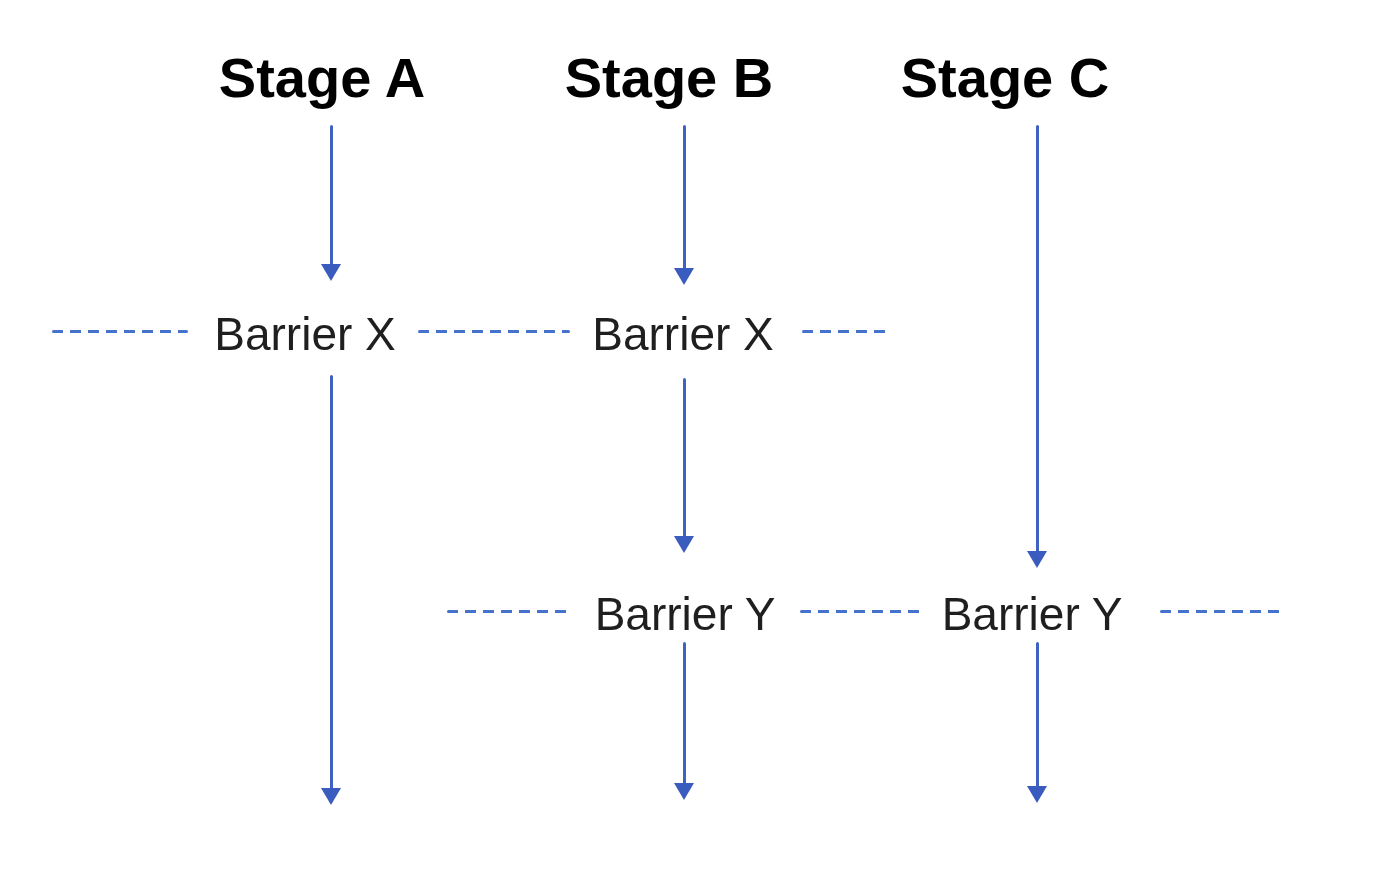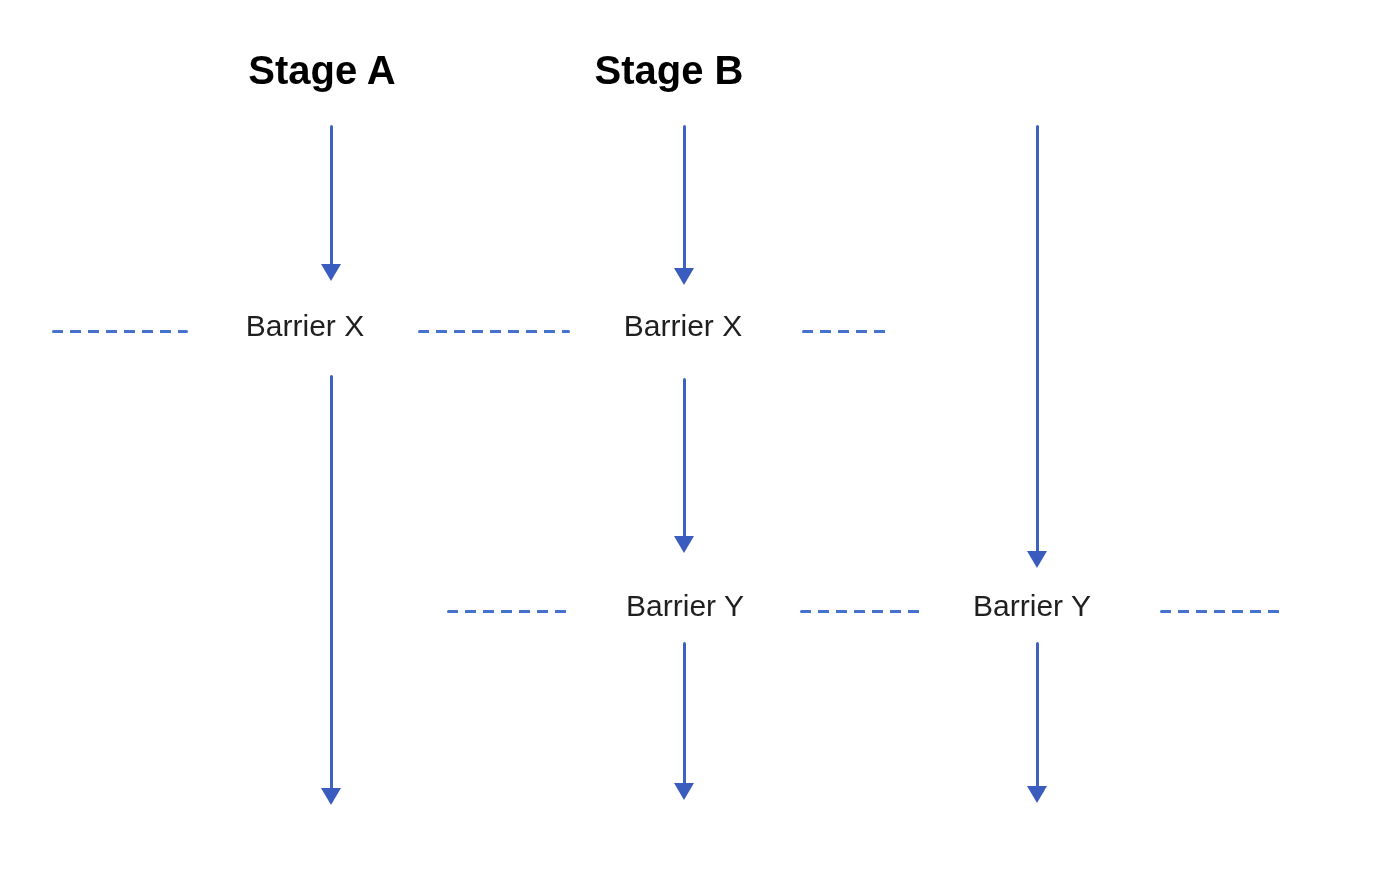--- a/index.html
+++ b/index.html
@@ -11,30 +11,30 @@
   .canvas {
     position: relative;
     width: 1379px;
     height: 875px;
     background: #ffffff;
     overflow: hidden;
   }
   .stage-label {
     position: absolute;
     transform: translateX(-50%);
-    font-size: 40px;
+    font-size: 56px;
     font-weight: bold;
     color: #000000;
     white-space: nowrap;
     line-height: 1;
   }
   .barrier-label {
     position: absolute;
     transform: translateX(-50%);
-    font-size: 30px;
+    font-size: 46px;
     font-weight: 400;
     color: #1f1f1f;
     white-space: nowrap;
     line-height: 1;
   }
   .arrow-line {
     position: absolute;
     width: 3px;
     background: #3e62c2;
     border-radius: 2px;
@@ -56,20 +56,21 @@
     border-radius: 2px;
   }
 </style>
 </head>
 <body>
 
 <div class="canvas">
 
   <div class="stage-label" style="left:322px; top:50px;">Stage A</div>
   <div class="stage-label" style="left:658px; top:50px;margin-left:11px;">Stage B</div>
+  <div class="stage-label" style="left:1005px; top:50px;">Stage C</div>
 
   <div>
     <div class="arrow-line" style="left:329.5px; top:125px; height:140px;"></div>
     <div class="arrow-head" style="left:321px; top:264px;"></div>
   </div>
   <div>
     <div class="arrow-line" style="left:329.5px; top:375px; height:414px;"></div>
     <div class="arrow-head" style="left:321px; top:788px;"></div>
   </div>
 

